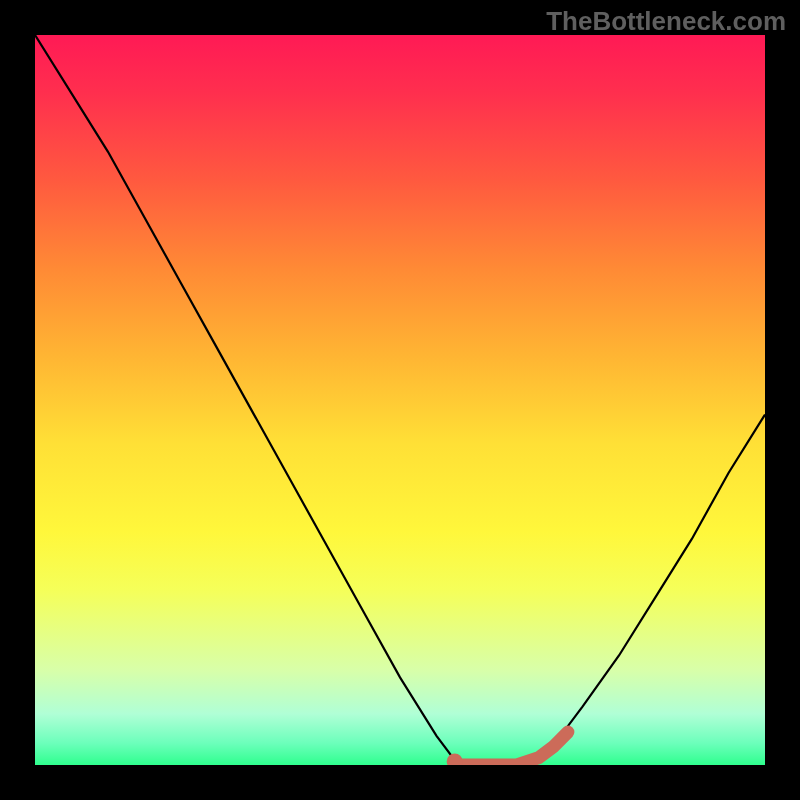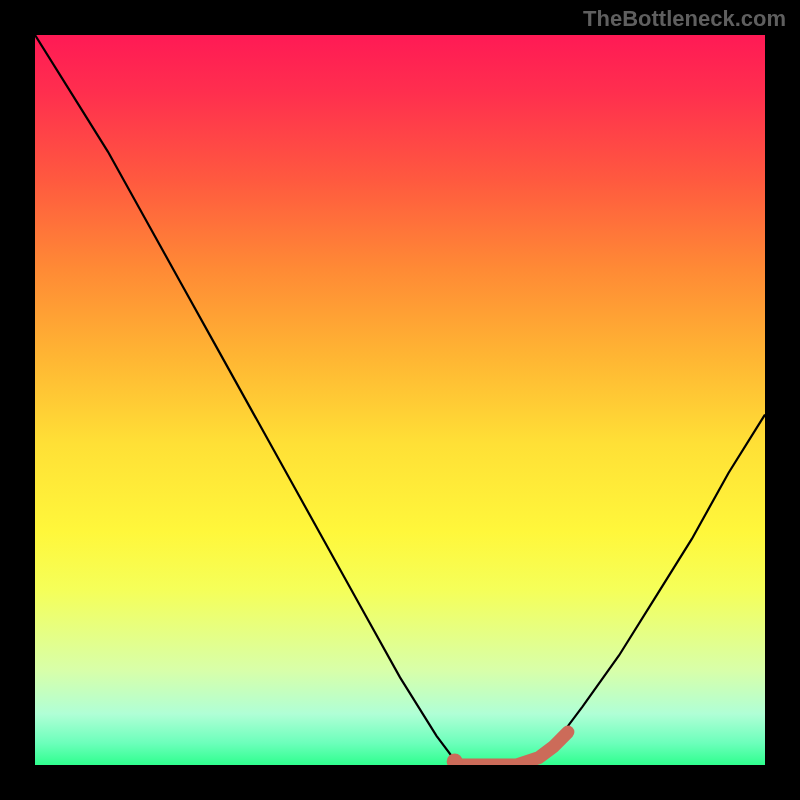--- a/index.html
+++ b/index.html
@@ -8,21 +8,21 @@
     height: 800px;
     background: #000;
     position: relative;
     overflow: hidden;
   }
   .watermark {
     position: absolute;
     top: 6px;
     right: 14px;
     font-family: Arial, sans-serif;
-    font-size: 22px;
+    font-size: 26px;
     font-weight: bold;
     color: #5f5f5f;
     z-index: 10;
   }
   .plot-area {
     position: absolute;
     left: 35px;
     top: 35px;
     width: 730px;
     height: 730px;

